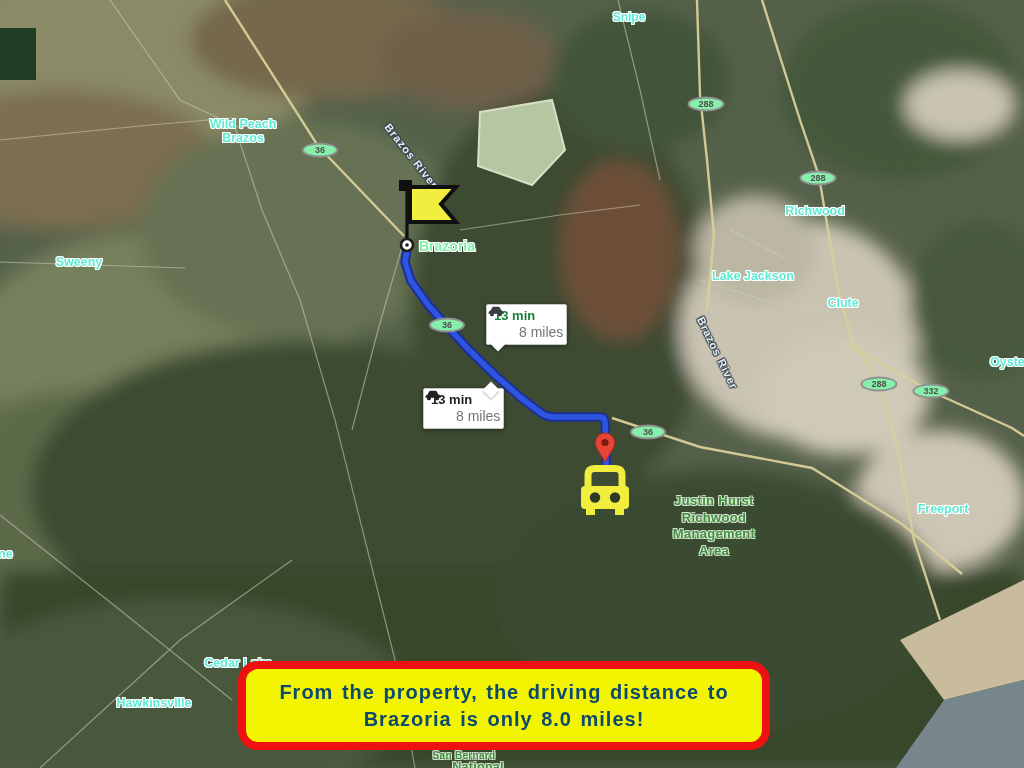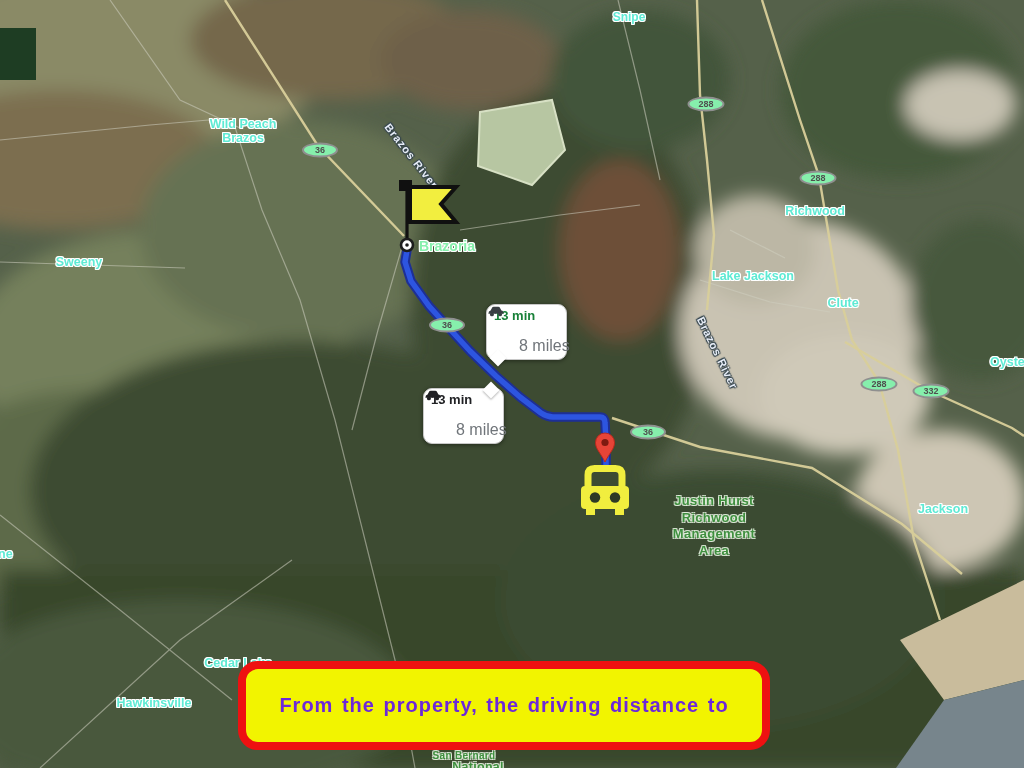--- a/index.html
+++ b/index.html
@@ -26,37 +26,37 @@
         text-shadow:1px 1px 1px #35454e,-1px -1px 1px #35454e,1px -1px 1px #35454e,-1px 1px 1px #35454e;}
   .clip-label{position:absolute;transform:translate(0,-50%);}
 
   
   .shield{position:absolute;transform:translate(-50%,-50%);background:#86efac;
         border:2px solid #8f8f8f;border-radius:50%;color:#4f4f4f;font-size:9px;font-weight:bold;
         height:11px;min-width:14px;padding:0 9px;display:flex;align-items:center;justify-content:center;
         z-index:6;line-height:1;text-align:center;}
 
   
-  .bubble{position:absolute;background:#fff;border:1px solid #c8c8c8;border-radius:9px;
+  .bubble{position:absolute;background:#fff;border:1px solid #c8c8c8;border-radius:2px;
         box-shadow:0 1px 4px rgba(0,0,0,.45);padding:3px 8px 4px 7px;z-index:9;}
   .bubble .row{display:flex;align-items:center;gap:5px;}
   .bubble .time{font-size:13px;font-weight:bold;white-space:nowrap;}
   .time-green{color:#188038;}
   .time-dark{color:#202124;}
-  .bubble .dist{display:block;font-size:16px;color:#70757a;margin-left:25px;margin-top:14px;white-space:nowrap;}
+  .bubble .dist{display:block;font-size:14px;color:#70757a;margin-left:25px;margin-top:1px;white-space:nowrap;}
   .tail{position:absolute;width:12px;height:12px;background:#fff;transform:rotate(45deg);z-index:-1;
         box-shadow:1px 1px 2px rgba(0,0,0,.25);}
   .tail-bl{left:5px;bottom:-5px;}
   .tail-tr{right:6px;top:-5px;}
 
   
   .banner{position:absolute;left:238px;top:661px;width:532px;height:89px;box-sizing:border-box;
         background:#f2f400;border:8px solid #ee1111;border-radius:20px;z-index:20;
         display:flex;flex-direction:column;justify-content:center;
-        color:#6d28d9;font-size:20px;font-weight:bold;letter-spacing:1px;word-spacing:2px;
+        color:#0c4a6e;font-size:20px;font-weight:bold;letter-spacing:1px;word-spacing:2px;
         line-height:27px;text-align:center;}
 </style>
 </head>
 <body>
 
 <div id="stage">
 
   <svg width="1024" height="768" viewBox="0 0 1024 768">
     <defs>
         <filter id="blur">
@@ -158,21 +158,21 @@
   <div class="town center2" style="left:243px;top:131px;">
     <div>Wild Peach</div>
     <div>Brazos</div>
   </div>
   <div class="town" style="left:79px;top:262px;">Sweeny</div>
   <div class="origin-label" style="left:419px;top:238px;">Brazoria</div>
   <div class="town" style="left:815px;top:211px;">Richwood</div>
   <div class="town" style="left:753px;top:276px;">Lake Jackson</div>
   <div class="town" style="left:843px;top:303px;">Clute</div>
   <div class="town clip-label" style="left:990px;top:362px;">Oyster</div>
-  <div class="town" style="left:943px;top:509px;">Jackson</div>
+  <div class="town" style="left:943px;top:509px;">Freeport</div>
   <div class="town" style="left:238px;top:663px;">Cedar Lake</div>
   <div class="town" style="left:154px;top:703px;">Hawkinsville</div>
   <div class="town clip-label" style="left:-2px;top:554px;">ne</div>
 
   <div class="green-label" style="left:714px;top:526px;">
     <div>Justin Hurst</div>
     <div>Richwood</div>
     <div>Management</div>
     <div>Area</div>
   </div>
@@ -203,15 +203,16 @@
           <circle cx="14.5" cy="10.2" r="2.2" fill="#202124"></circle>
       </svg>
       <span class="time time-dark">13 min</span>
     </div>
     <span class="dist">8 miles</span>
     <div class="tail tail-tr"></div>
   </div>
 
   <div class="banner">
     <div>From the property, the driving distance to</div>
+    <div>Brazoria is only 8.0 miles!</div>
   </div>
 
 </div>
 
 </body></html>

